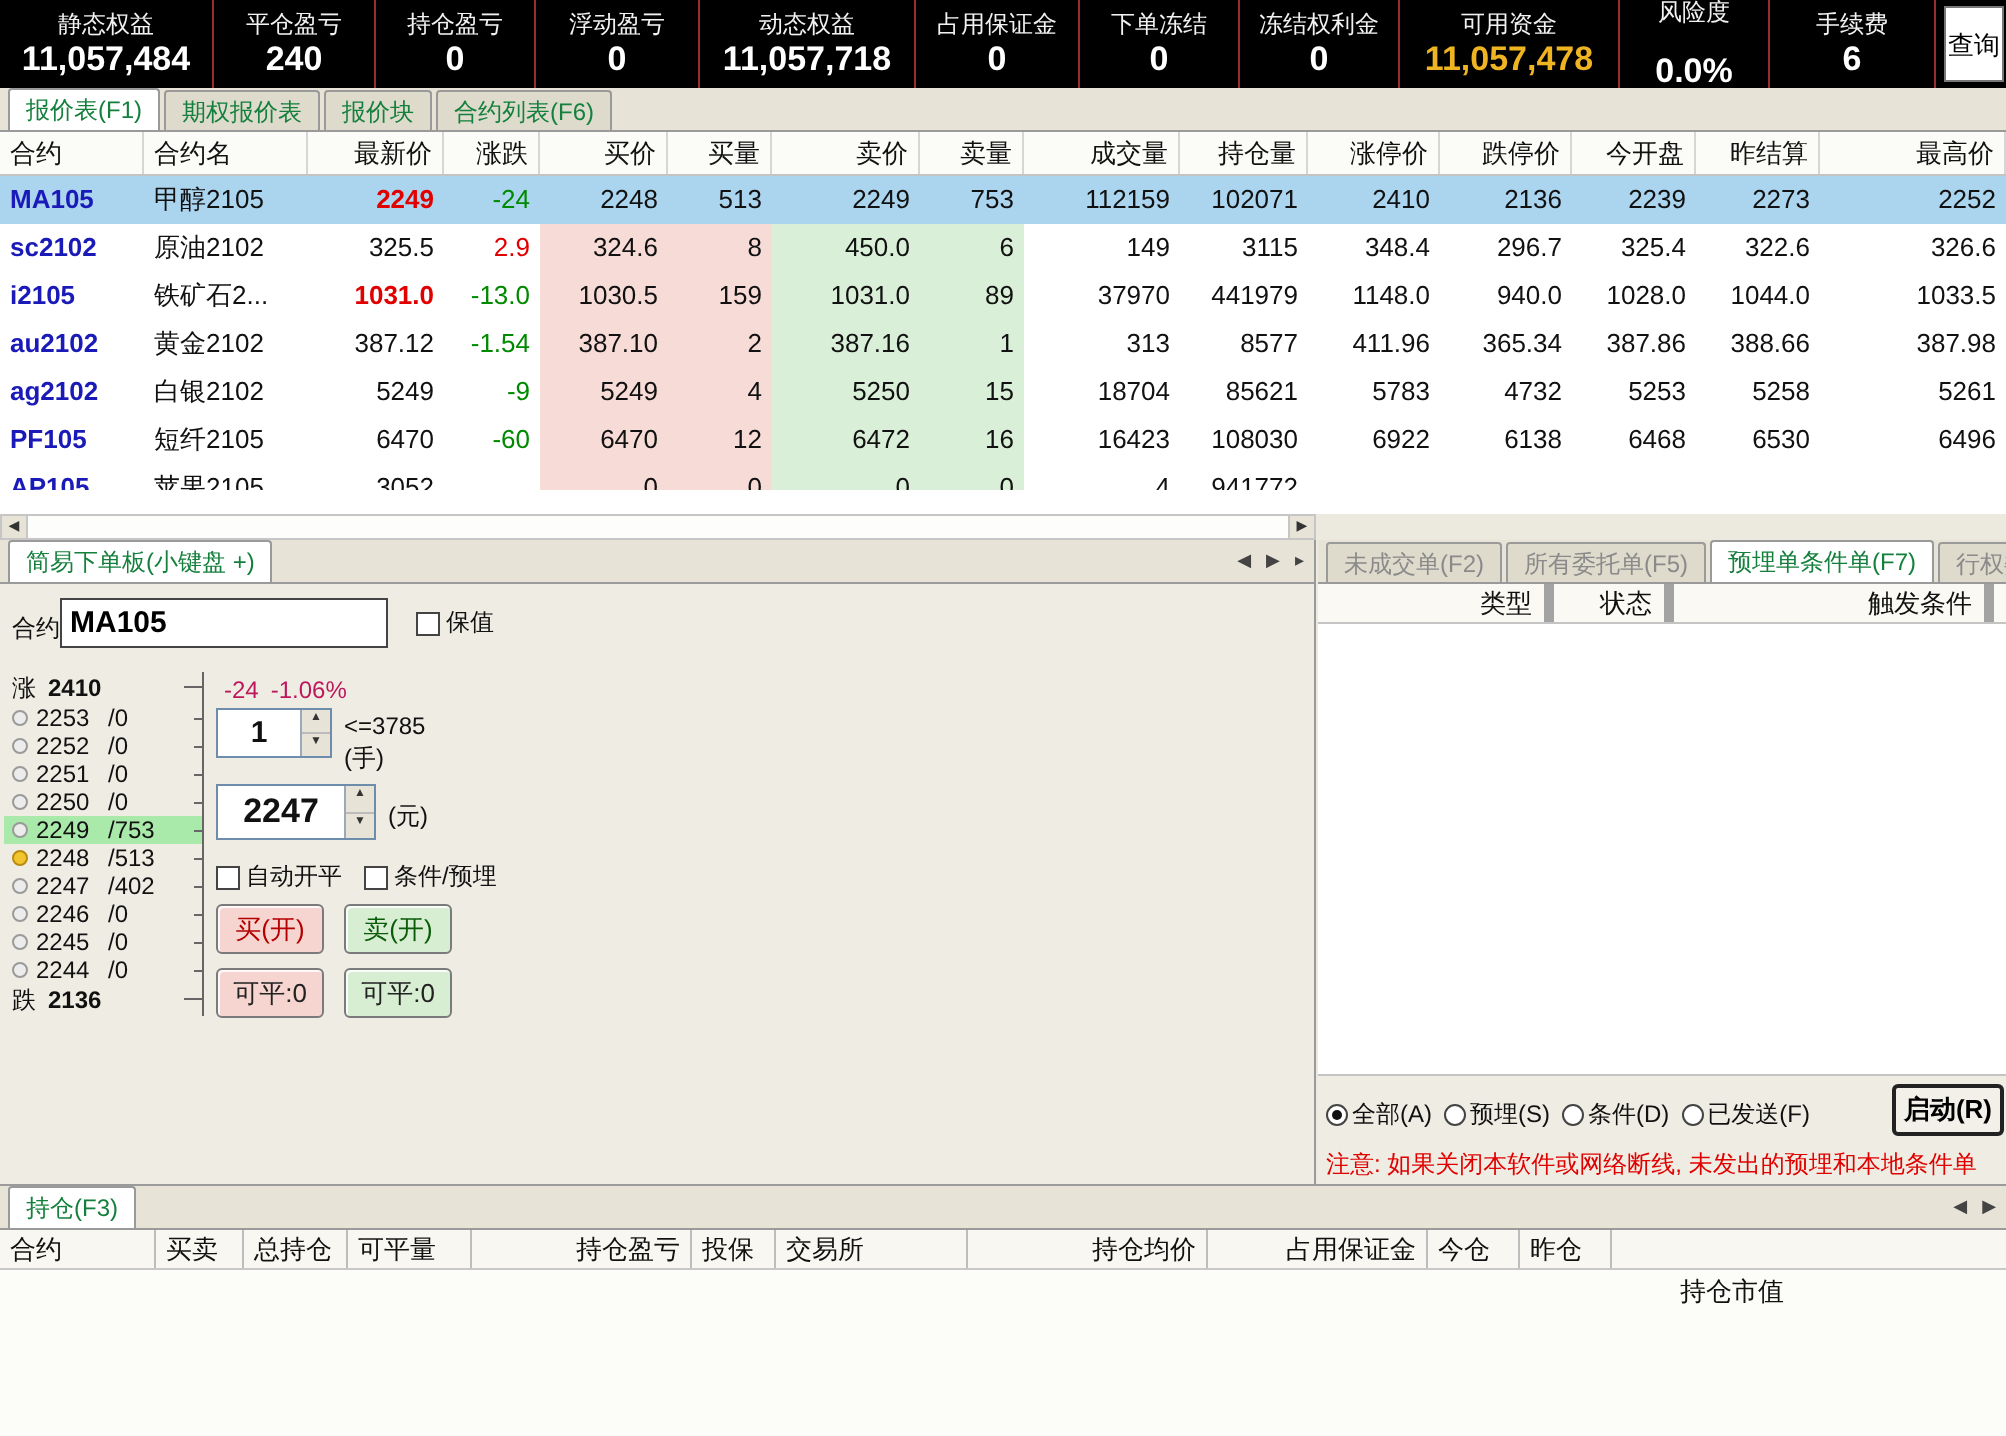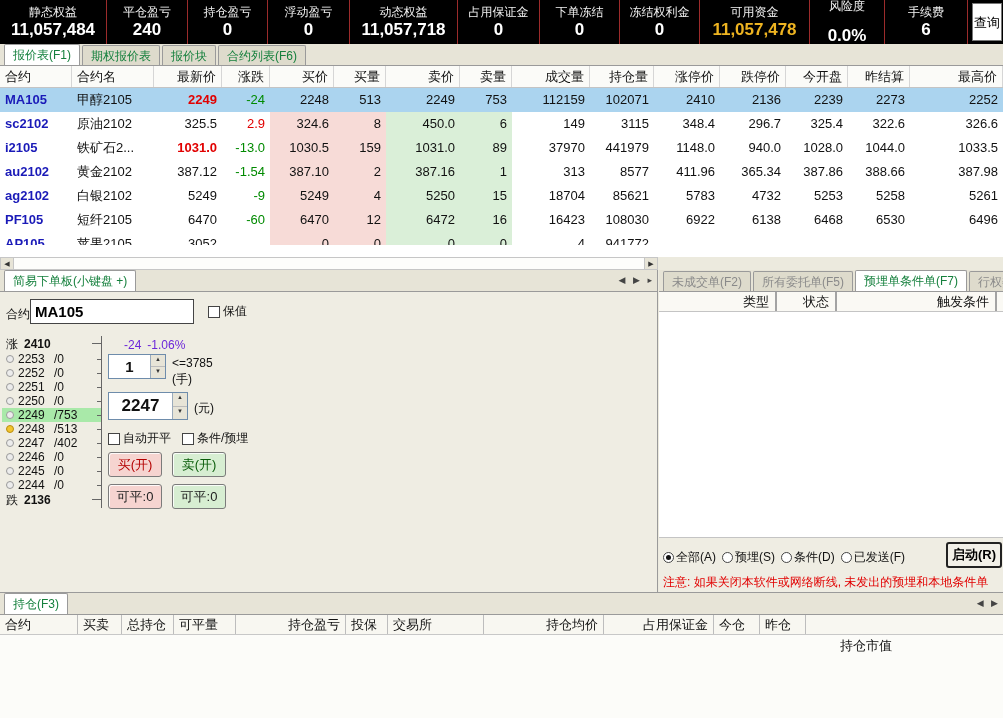--- a/index.html
+++ b/index.html
@@ -71,21 +71,21 @@
   .lrow.limit{height:16px;line-height:16px}
   .lrow.limit::after{width:9px}
   .lrow.ask-hl{background:#a9e9a9}
   .marker{width:8px;height:8px;border-radius:50%;border:1px solid #9a9a9a;background:#ececec;
           margin-right:4px;flex:0 0 auto}
   .marker.bid{background:#f2c52e;border-color:#b98c10}
   .lprice{width:34px}
   .lvol{margin-left:2px}
   .limlbl{margin-right:6px}
   .limval{font-weight:bold}
-  #chg-info{position:absolute;left:124px;top:46px;color:#6d28d9;font-size:12px;white-space:nowrap}
+  #chg-info{position:absolute;left:112px;top:46px;color:#be185d;font-size:12px;white-space:nowrap}
   #chg-info span{margin-right:6px}
   .spin-box{position:absolute;background:#fff;border:1px solid #6e8cab;display:flex}
   #qty-box{left:108px;top:62px;width:58px;height:25px}
   #price-box{left:108px;top:100px;width:80px;height:28px}
   .spin-val{flex:1;text-align:center;font-weight:bold;align-self:center}
   #qty-box .spin-val{font-size:15px}
   #price-box .spin-val{font-size:17px}
   .spinner{width:15px;border-left:1px solid #9aaabb;display:flex;flex-direction:column;flex:0 0 auto}
   .spinner span{flex:1;font-size:6px;line-height:9px;text-align:center;background:#e7e4d7;color:#333;
                 border-bottom:1px solid #bbb}
@@ -98,21 +98,21 @@
   .trade-btn{position:absolute;width:54px;height:25px;border:1px solid #7b7b7b;border-radius:3px;
              font-size:13px;font-family:inherit;box-shadow:inset 1px 1px 0 rgba(255,255,255,.85);cursor:default}
   #btn-buy{left:108px;top:160px;background:#f6d4d0;color:#b40000}
   #btn-sell{left:172px;top:160px;background:#d7eed2;color:#0a5c0a}
   #btn-buy-close{left:108px;top:192px;background:#f6d4d0;color:#222}
   #btn-sell-close{left:172px;top:192px;background:#d7eed2;color:#222}
 
   
   #orders-panel{position:absolute;top:270px;left:659px;right:0;height:322px;background:#efede3}
   #orders-head{display:flex;height:20px;line-height:19px;background:#faf9f4;border-bottom:1px solid #c4c4c4}
-  .ohcell{padding:0 6px;text-align:right;border-right:2px solid #a3a3a3;white-space:nowrap;flex:0 0 auto}
+  .ohcell{padding:0 6px;text-align:right;border-right:5px solid #a3a3a3;white-space:nowrap;flex:0 0 auto}
   #orders-body{height:226px;background:#fff;border-bottom:1px solid #c4c4c4}
   #orders-filters{position:absolute;left:4px;top:279px;display:flex;align-items:center}
   .filter{display:flex;align-items:center;font-size:12px;margin-right:6px;white-space:nowrap}
   .radio{width:11px;height:11px;border-radius:50%;border:1px solid #444;background:#fff;
          position:relative;flex:0 0 auto;margin-right:2px}
   .radio.checked::after{content:"";position:absolute;left:2px;top:2px;width:5px;height:5px;
                         border-radius:50%;background:#111}
   #start-btn{position:absolute;right:1px;top:272px;width:56px;height:26px;background:#f2f0e8;
              border:2px solid #222;border-radius:3px;font-weight:bold;font-size:13px;font-family:inherit}
   #orders-warning{position:absolute;left:4px;top:304px;right:0;color:#e10000;font-size:12px;

